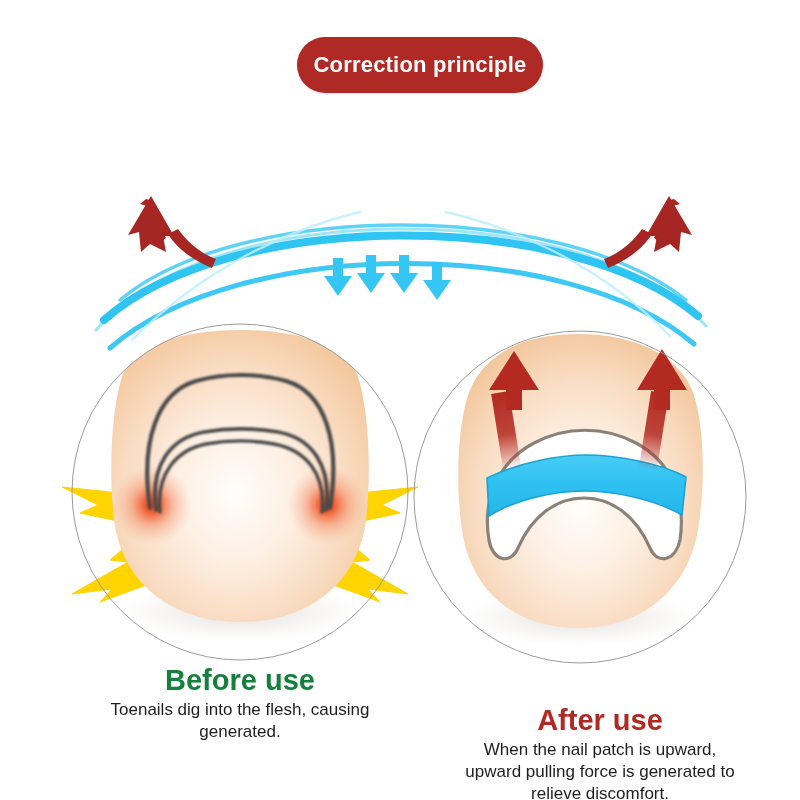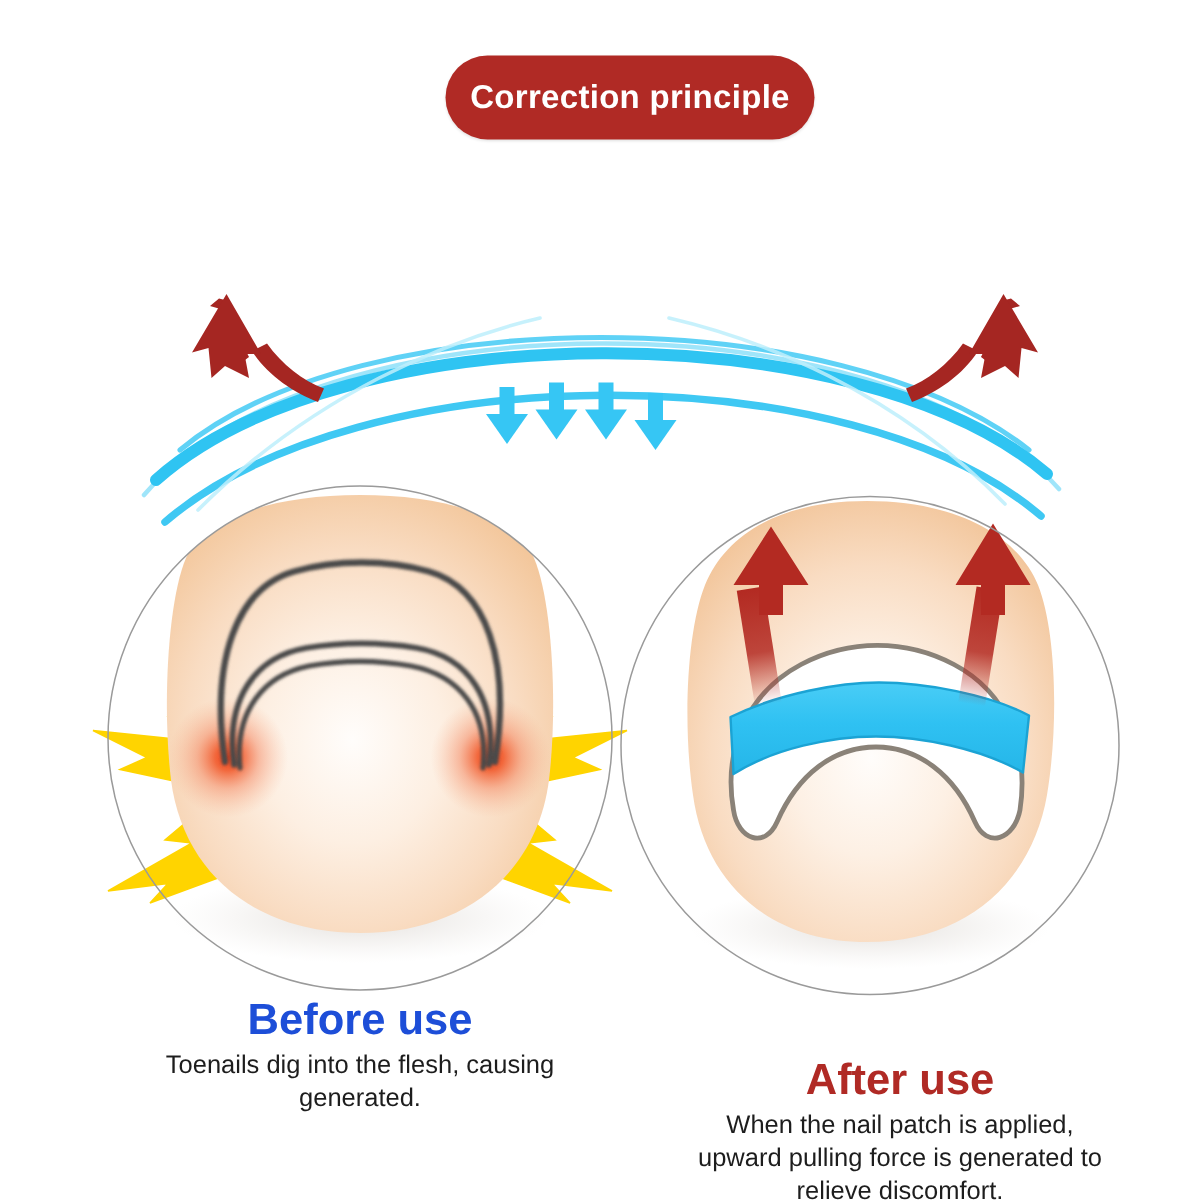--- a/index.html
+++ b/index.html
@@ -264,25 +264,25 @@
           <path d="M 645,392 L 663,392 L 663,470 L 645,470 Z" fill="url(#liftFade)" transform="rotate(9 654 430)"></path>
           <path d="M 654,390 L 637,390 L 662,349 L 687,390 L 670,390 L 670,410 L 654,410 Z" fill="#b32a22"></path>
         </g>
       </g>
 
       <circle cx="580" cy="497" r="166" fill="none" stroke="#9a9a9a" stroke-width="1"></circle>
     </g>
   </svg>
 
   <div class="caption" id="caption-before">
-    <div class="head" style="color: #1d4ed8;">Before use</div>
+    <div class="head" style="color: #15803d;">Before use</div>
     <div class="body">Toenails dig into the flesh, causing</div>
     <div class="body">generated.</div>
   </div>
 
   <div class="caption" id="caption-after">
     <div class="head" style="color: rgb(176, 42, 37);">After use</div>
-    <div class="body">When the nail patch is applied,</div>
+    <div class="body">When the nail patch is upward,</div>
     <div class="body">upward pulling force is generated to</div>
     <div class="body">relieve discomfort.</div>
   </div>
 
 </div>
 
 </body></html>

